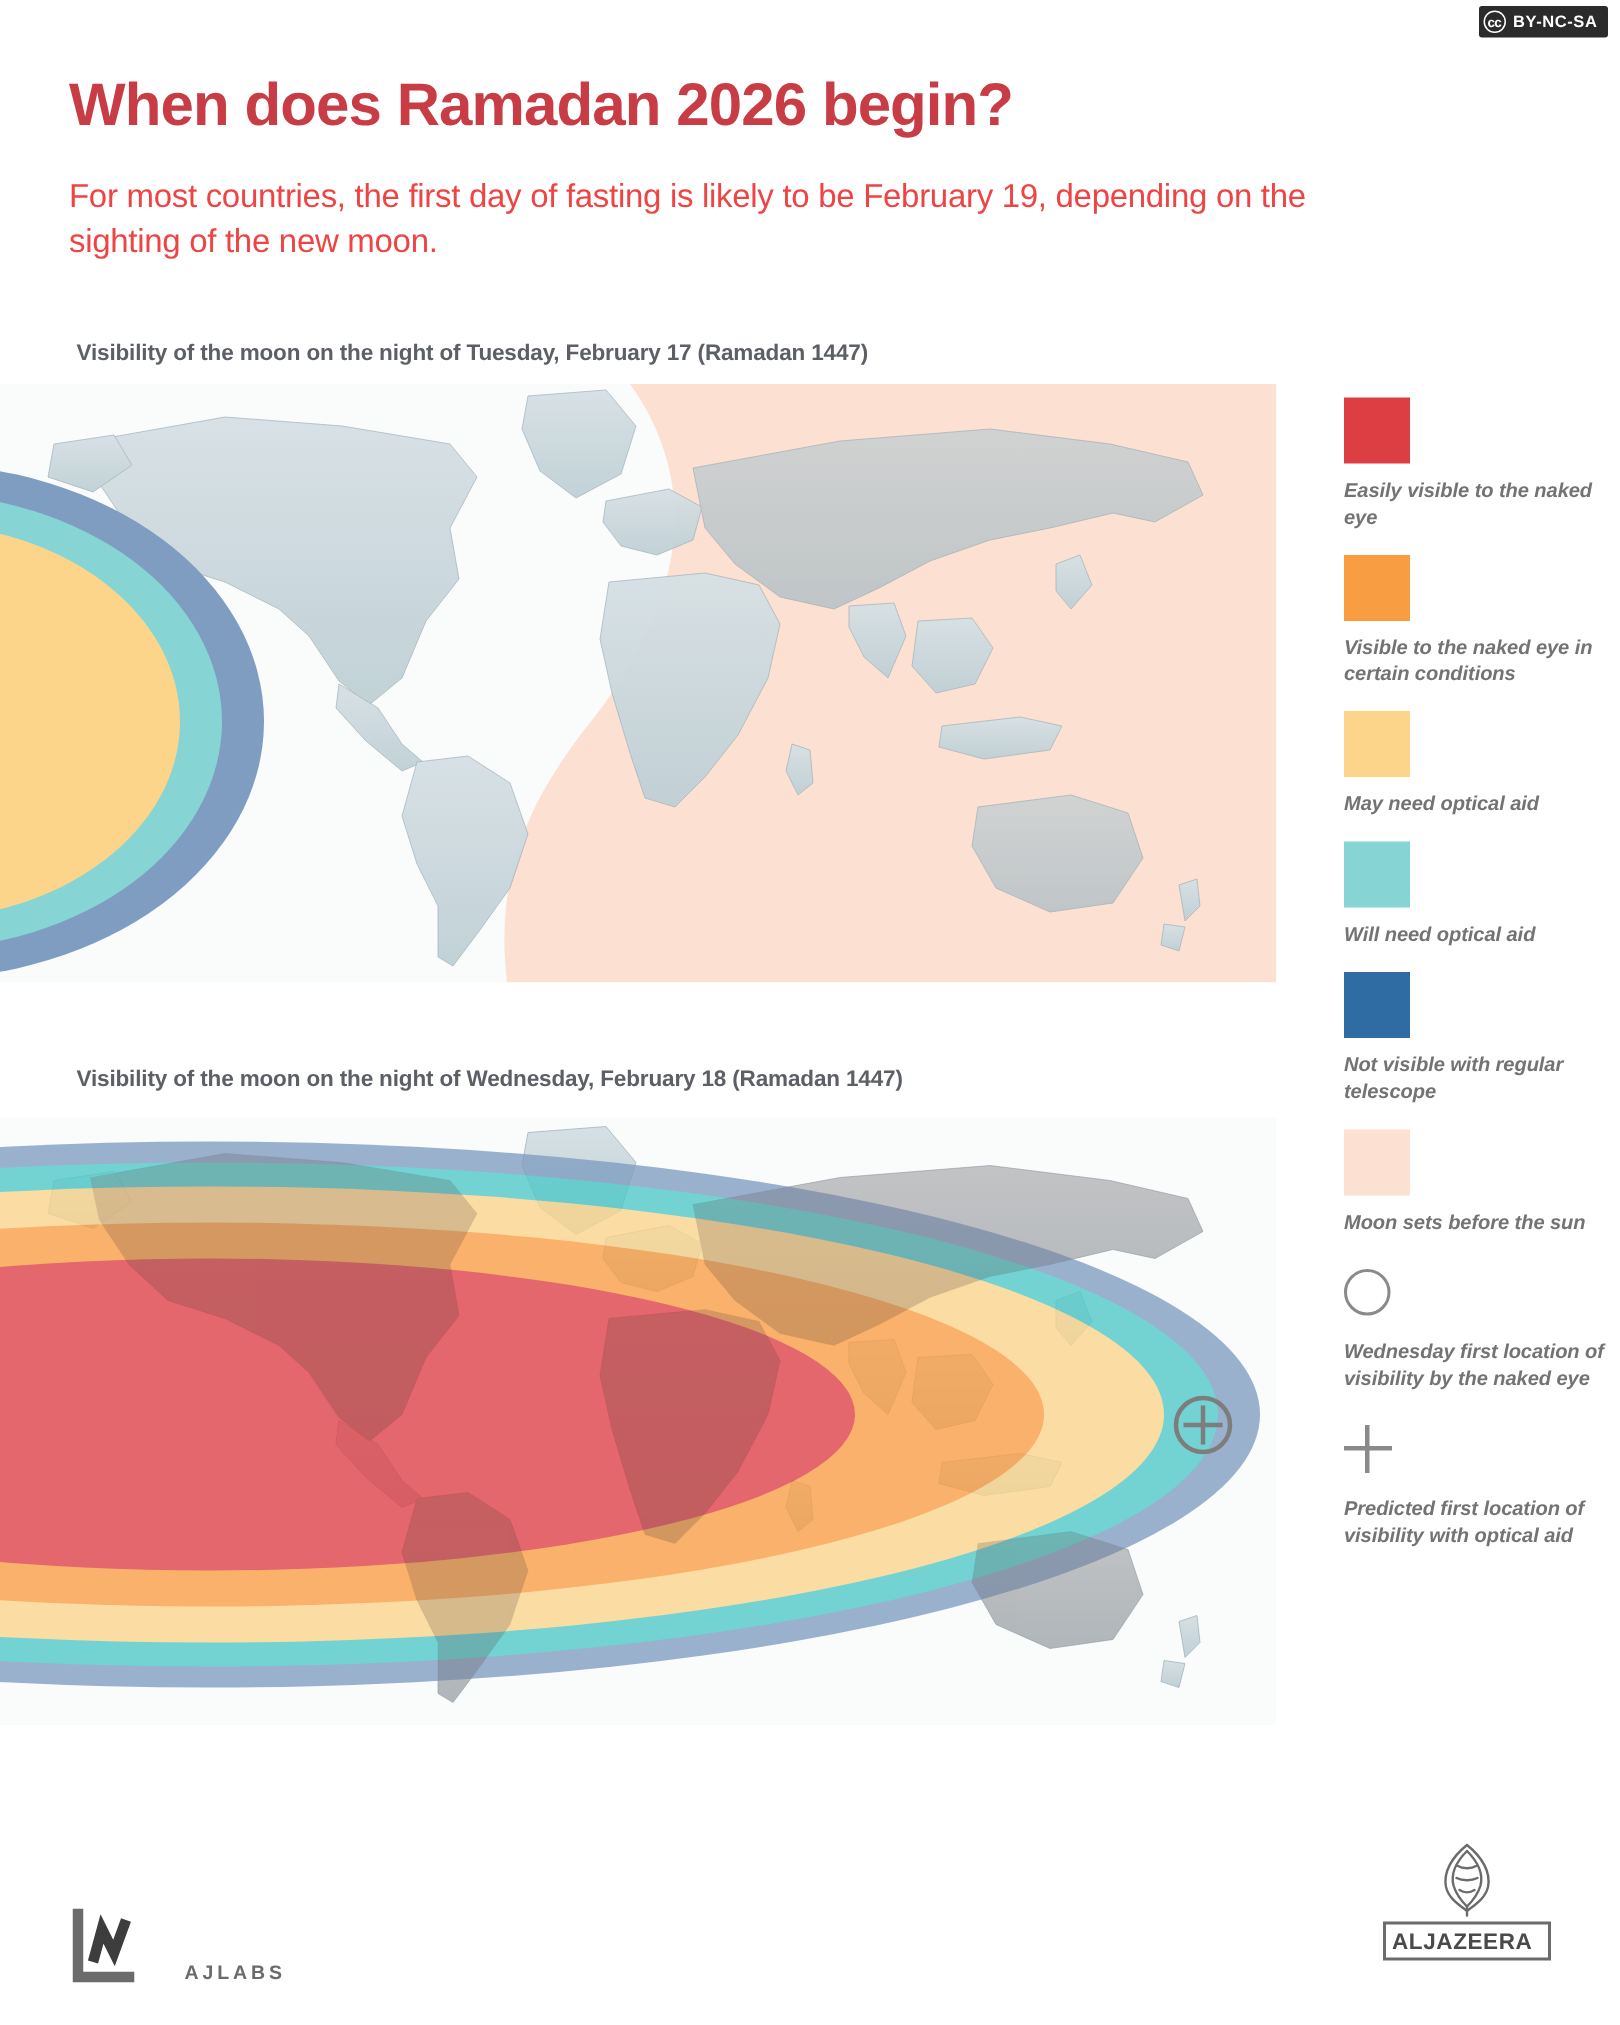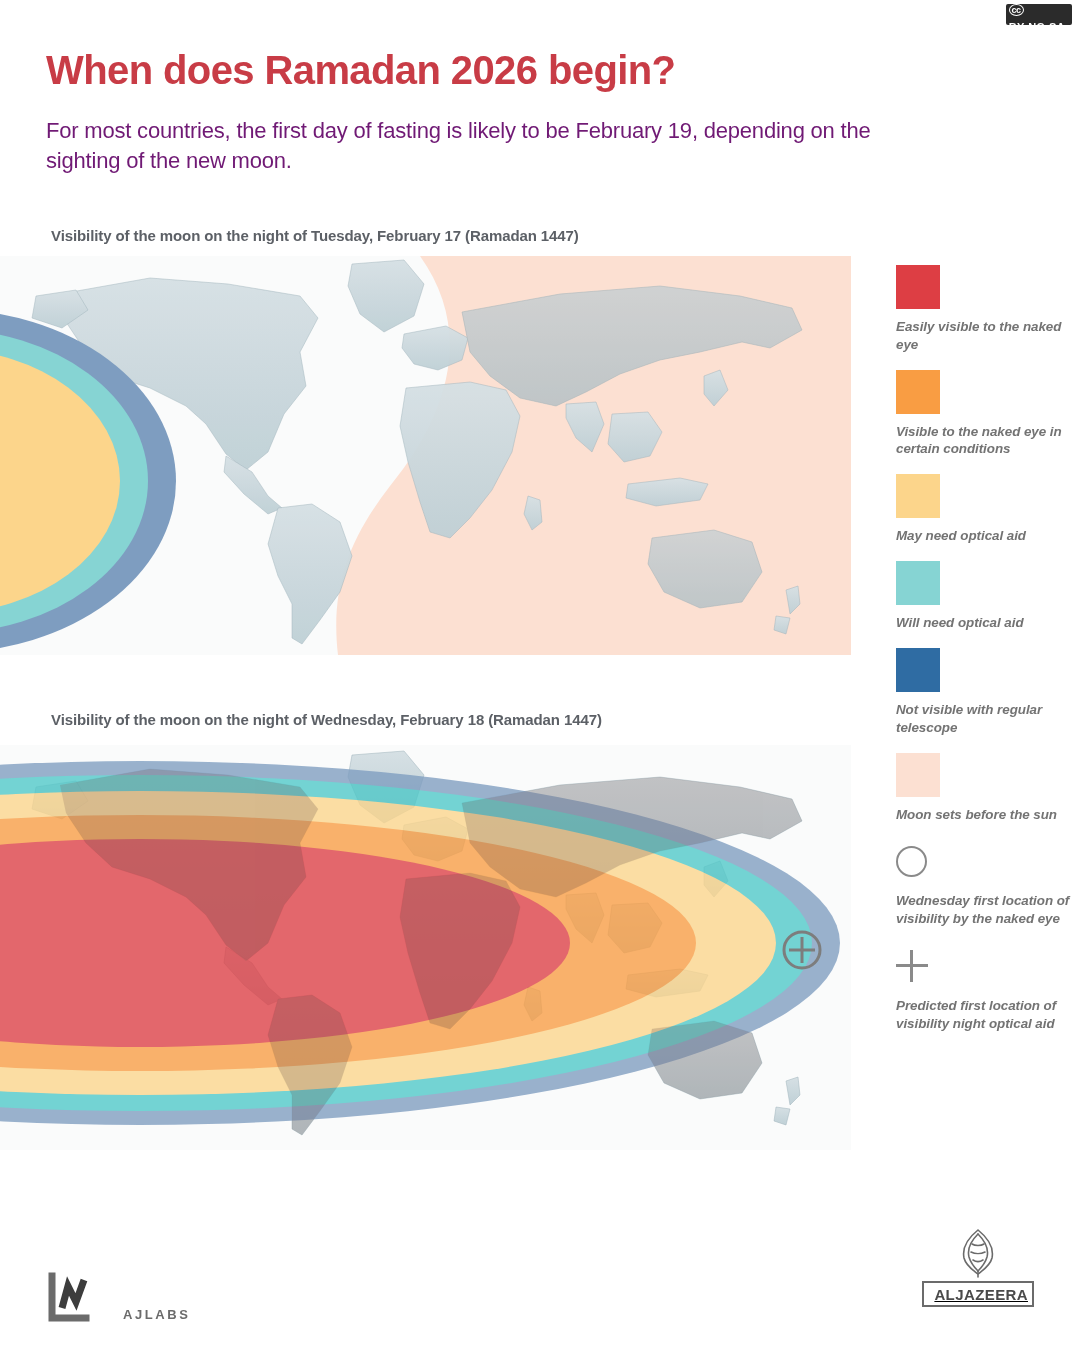--- a/index.html
+++ b/index.html
@@ -8,43 +8,42 @@
     background: #ffffff;
     font-family: "Liberation Sans", sans-serif;
     overflow: hidden;
   }
   .page { position: relative; width: 1080px; height: 1350px; background: #ffffff; }
 
   
   .cc-badge {
     position: absolute; top: 4px; right: 8px;
     background: #2b2b2b; color: #ffffff;
-    height: 21px; display: flex; align-items: flex-start;
+    height: 21px; display: flex; align-items: center;
     padding: 0 7px 0 3px; gap: 5px;
     border-radius: 2px;
-    flex-direction: column;
   }
   .cc-circle {
     width: 15px; height: 15px; border-radius: 50%;
     background: #2b2b2b; border: 1.6px solid #ffffff;
     color: #ffffff; font-size: 9px; font-weight: bold;
     display: flex; align-items: center; justify-content: center;
     letter-spacing: -0.5px;
   }
   .cc-text { font-size: 11px; font-weight: bold; letter-spacing: 0.4px; }
 
   
   .headline {
     position: absolute; left: 46px; top: 48px;
     font-size: 40px; font-weight: bold; color: #c83c46;
     letter-spacing: -0.6px;
   }
   .subhead {
     position: absolute; left: 46px; top: 116px; width: 840px;
-    font-size: 22px; line-height: 1.38; color: #701a75;
+    font-size: 22px; line-height: 1.38; color: #ef4444;
     letter-spacing: -0.2px;
   }
 
   
   .map-title {
     position: absolute; left: 51px;
     font-size: 15px; font-weight: bold; color: #5c6066;
     letter-spacing: -0.1px;
   }
   #map1-title { top: 227px; }
@@ -80,21 +79,21 @@
   }
 
   
   .footer-src {
     position: absolute; left: 0; right: 0; top: 1289px;
     text-align: center; font-size: 11.5px; font-weight: bold;
     color: #6b6b6b; letter-spacing: 1.15px;
   }
   .ajlabs { position: absolute; left: 46px; top: 1272px; display: flex; align-items: flex-end; gap: 21px; }
   .ajlabs-text { font-size: 13px; font-weight: bold; color: #6b6b6b; letter-spacing: 2.6px; padding-bottom: 4px; }
-  .aj-logo { position: absolute; right: 46px; top: 1228px; width: 112px; text-align: right; text-decoration: underline; }
+  .aj-logo { position: absolute; right: 46px; top: 1228px; width: 112px; text-align: left; }
   .aj-name {
     margin-top: 3px; border: 2.6px solid #6b6b6b; color: #4a4a4a;
     font-size: 15px; font-weight: bold; letter-spacing: 0.4px;
     padding: 3px 4px 2px;
   }
 </style>
 </head>
 <body>
 
 <div class="page">
@@ -288,21 +287,21 @@
       <span class="sym-wrap">
           <span class="ring"></span>
         </span>
       <div class="legend-label">Wednesday first location of visibility by the naked eye</div>
     </div>
 
     <div class="legend-item">
       <span class="sym-wrap">
           <span class="plus"></span>
         </span>
-      <div class="legend-label">Predicted first location of visibility night optical aid</div>
+      <div class="legend-label">Predicted first location of visibility with optical aid</div>
     </div>
 
   </div>
 
   <div class="ajlabs">
     <svg width="56" height="54" viewBox="0 0 56 54">
       <path d="M6,4 L6,46 L40,46" fill="none" stroke="#6b6b6b" stroke-width="7" stroke-linecap="square"></path>
       <path d="M16,36 L22,14 L30,30 L38,8" fill="none" stroke="#3d3d3d" stroke-width="7" stroke-linejoin="miter" stroke-linecap="butt"></path>
     </svg>
     <span class="ajlabs-text">AJLABS</span>

